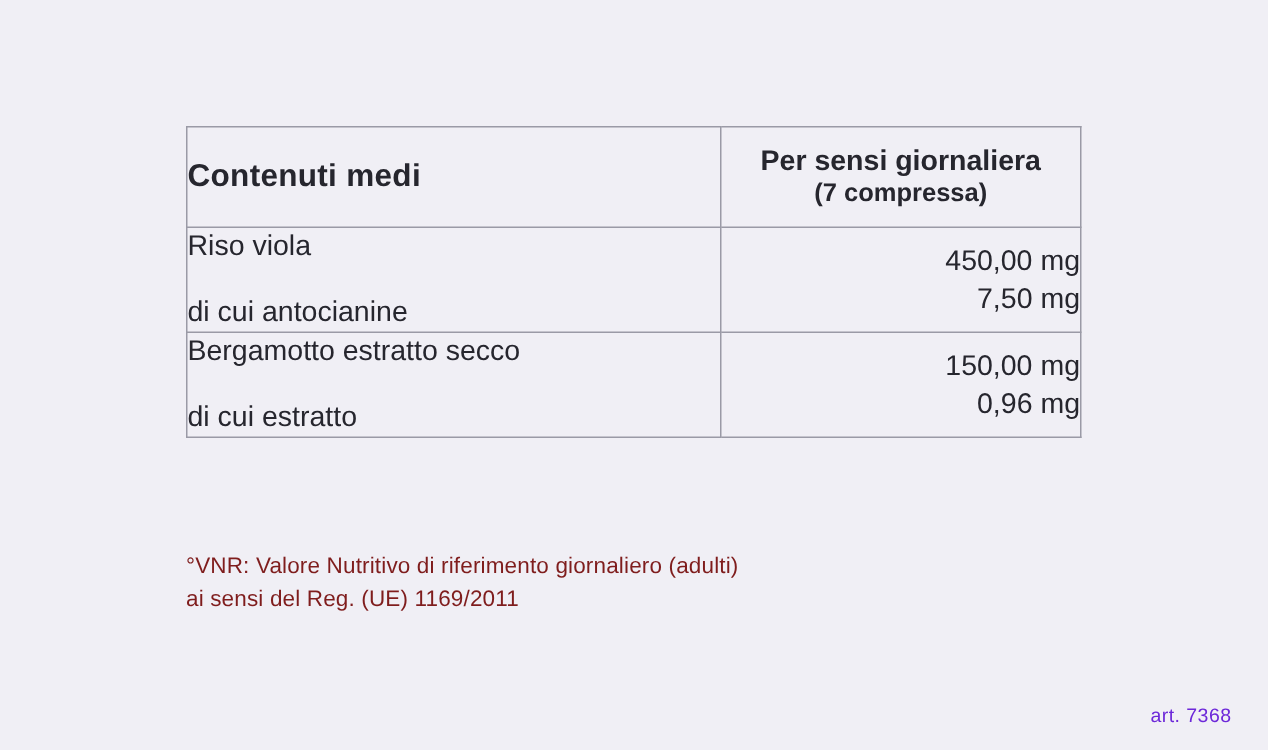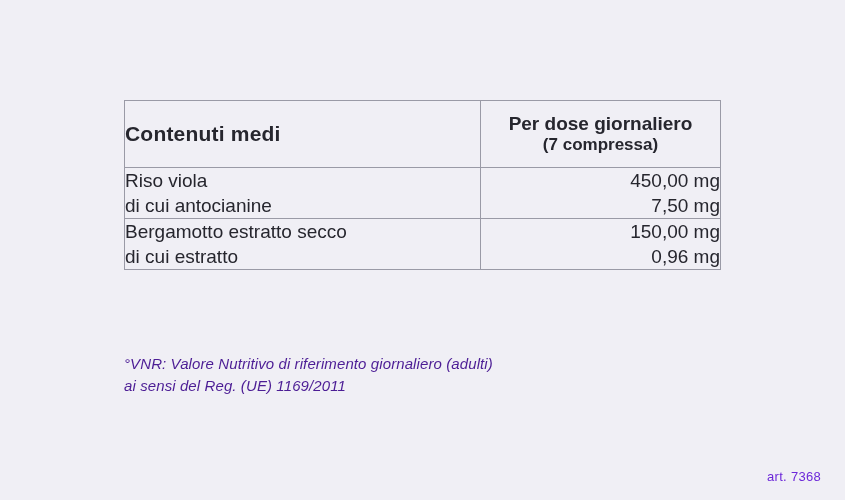--- a/index.html
+++ b/index.html
@@ -12,21 +12,21 @@
     background: #f0eff5;
     font-family: "Liberation Sans", sans-serif;
     color: #2b2b33;
     overflow: hidden;
     position: relative;
   }
 
   .sheet {
     position: absolute;
     left: 124px;
-    top: 100px;
+    top: 84px;
     width: 596px;
   }
 
   table.nutrition {
     border-collapse: collapse;
     width: 100%;
     table-layout: fixed;
   }
 
   table.nutrition td {
@@ -64,20 +64,21 @@
   }
 
   .row-name {
     font-size: 19px;
     padding: 9px 0 9px 16px;
     line-height: 1.32;
     color: #26262e;
   }
   .row-name .second {
     display: block;
+    margin-top: 19px;
   }
 
   .row-value {
     font-size: 19px;
     padding: 9px 34px 9px 0;
     text-align: right;
     line-height: 1.32;
     color: #26262e;
   }
   .row-value .second {
@@ -85,25 +86,24 @@
   }
 
   .row-value.single {
     text-align: center;
     padding-right: 0;
   }
 
   .footnote {
     position: absolute;
     left: 124px;
-    top: 353px;
+    top: 367px;
     font-size: 15px;
-    font-style: italic;
     line-height: 1.45;
-    color: #4c1d95;
+    color: #7f1d1d;
     letter-spacing: 0.1px;
   }
 
   .artcode {
     position: absolute;
     right: 24px;
     bottom: 16px;
     font-size: 13px;
     color: #6d28d9;
     letter-spacing: 0.3px;
@@ -115,21 +115,21 @@
 <div class="sheet">
   <table class="nutrition">
     <colgroup>
       <col class="col-name">
       <col class="col-value">
     </colgroup>
     <tbody>
       <tr class="head-row">
         <td class="head-name">Contenuti medi</td>
         <td class="head-value">
-          <span>Per dose giornaliero</span>
+          <span>Per sensi giornaliera</span>
           <span class="sub">(7 compressa)</span>
         </td>
       </tr>
 
 
       <tr>
         <td class="row-name">
           <span>Riso viola</span>
           <span class="second">di cui antocianine</span>
         </td>

